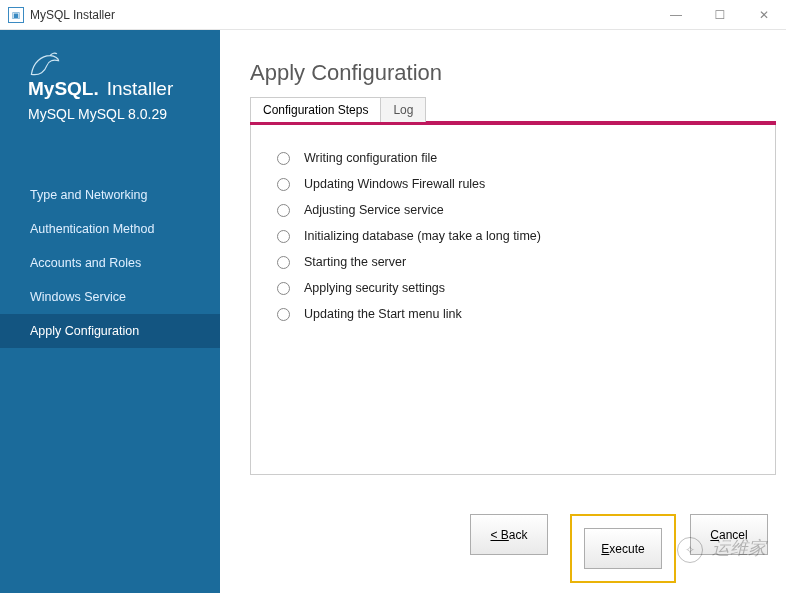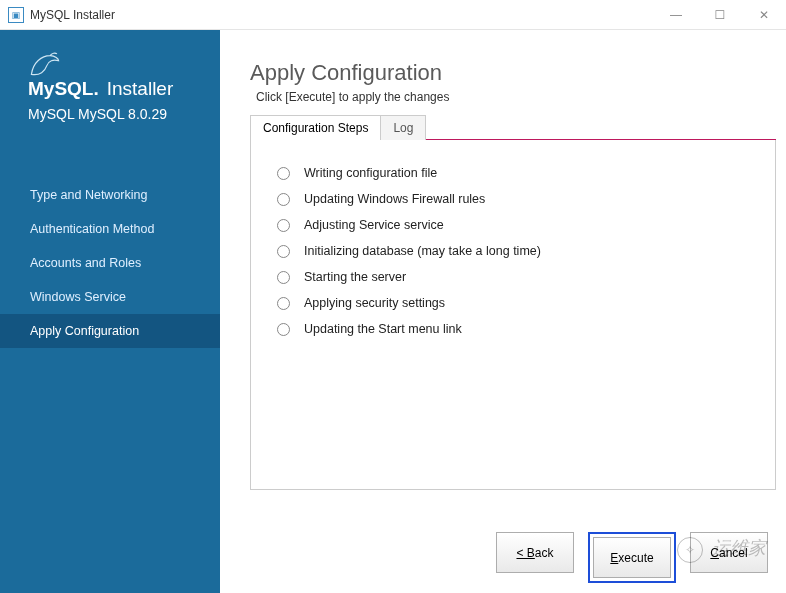--- a/index.html
+++ b/index.html
@@ -20,34 +20,34 @@
 .sidebar .brand-installer { font-size:19px; font-weight:300; margin-left:4px; }
 .sidebar .subtitle { font-size:14px; margin-top:6px; font-weight:300; }
 .sidebar .nav { margin-top:40px; }
 .sidebar .nav-item { padding:10px 0 10px 30px; font-size:12.5px; color:#dfefff; cursor:default; }
 .sidebar .nav-item.active { background:#135581; color:#fff; }
 
 .main { flex:1; padding:30px 10px 10px 30px; position:relative; display:flex; flex-direction:column; }
 .main .page-title { color:#5a5a5a; font-size:22px; font-weight:400; }
 .main .page-sub { font-size:12px; color:#333; margin-top:4px; margin-left:6px; }
 
-.tabs { display:flex; margin-top:10px; border-bottom:1px solid #be185d; }
+.tabs { display:flex; margin-top:10px; border-bottom:4px solid #be185d; }
 .tab { padding:5px 12px; font-size:12px; border:1px solid #ccc; border-bottom:none; background:#fff; position:relative; top:1px; }
 .tab + .tab { border-left:none;text-align:right; }
 .tab.inactive { background:#f4f4f4; color:#555; }
 .tab.active { background:#fff; }
 
 .steps-panel { border:1px solid #ccc; border-top:none; padding:20px 12px 12px 16px; height:350px; overflow:auto; }
 .step-row { display:flex; align-items:center; gap:14px; padding:6px 0; }
 .step-circle { width:13px; height:13px; border:1.5px solid #888; border-radius:50%; flex-shrink:0; margin-left:10px; }
 .step-label { font-size:12.5px; color:#222; }
 
 .footer-btns { position:absolute; right:18px; bottom:10px; display:flex; gap:14px; }
 .btn { min-width:78px; height:41px; padding:0 12px; font-size:12px; border:1px solid #adadad; background:linear-gradient(#fff,#e9e9e9); display:flex; align-items:center; justify-content:center; cursor:pointer; }
-.highlight-box { border:2px solid #1d4ed8; padding:3px; }
+.highlight-box { border:2px solid #eab308; padding:12px;margin-left:8px; }
 
 .watermark { position:absolute; right:20px; bottom:30px; font-size:18px; color:rgba(0,0,0,0.25); font-style:italic; pointer-events:none; }
 .watermark .circle { display:inline-flex; width:26px; height:26px; border:1.5px solid rgba(0,0,0,0.25); border-radius:50%; align-items:center; justify-content:center; font-size:12px; margin-right:4px; font-style:normal; }
 
 .dolphin-svg { width:34px; height:30px; position:relative; top:2px; }
 .dolphin-svg path { fill:none; stroke:#cfe6f3; stroke-width:1.4; }
 </style>
 </head>
 <body>
 
@@ -80,21 +80,20 @@
       <div class="nav-item">Type and Networking</div>
       <div class="nav-item">Authentication Method</div>
       <div class="nav-item">Accounts and Roles</div>
       <div class="nav-item">Windows Service</div>
       <div class="nav-item active">Apply Configuration</div>
     </div>
   </div>
 
   <div class="main">
     <div class="page-title">Apply Configuration</div>
-    <div class="page-sub">Click [Execute] to apply the changes</div>
 
     <div class="tabs">
       <div class="tab active">Configuration Steps</div>
       <div class="tab inactive">Log</div>
     </div>
 
     <div class="steps-panel">
       <div class="step-row">
         <span class="step-circle"></span>
         <span class="step-label">Writing configuration file</span>

